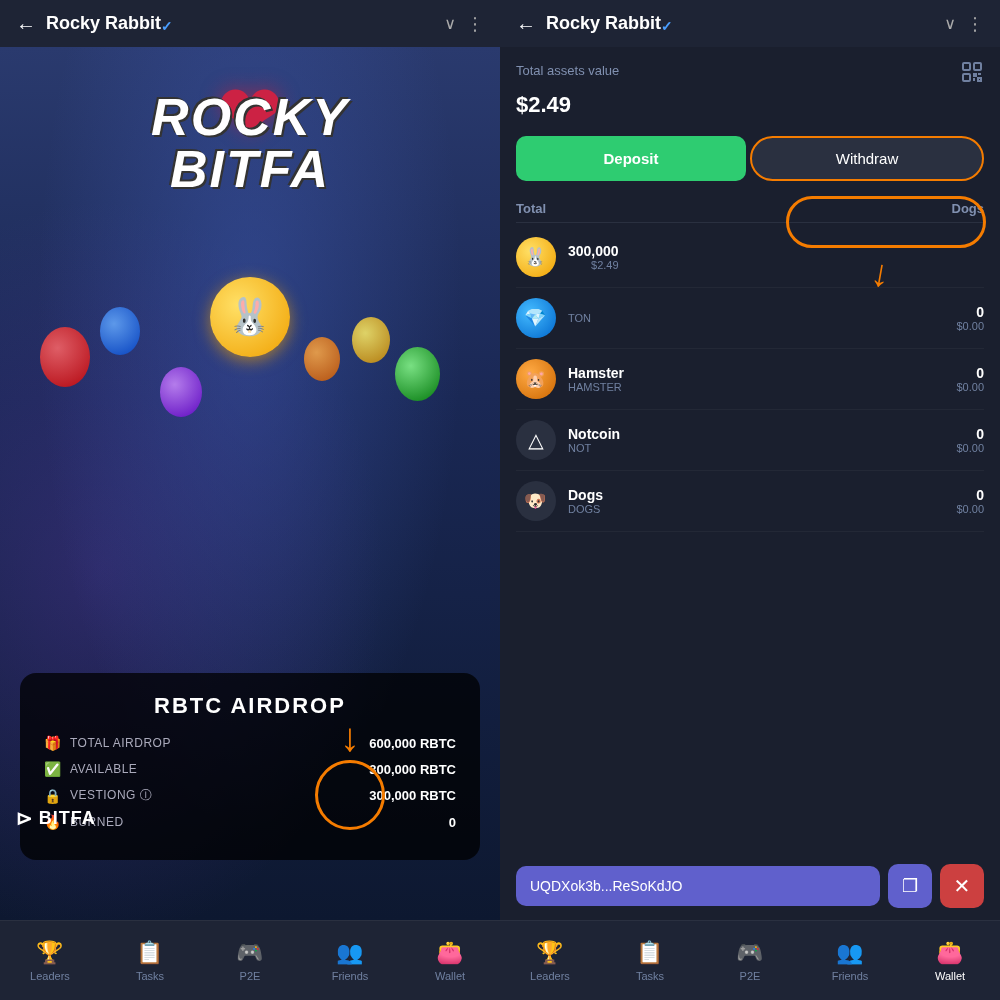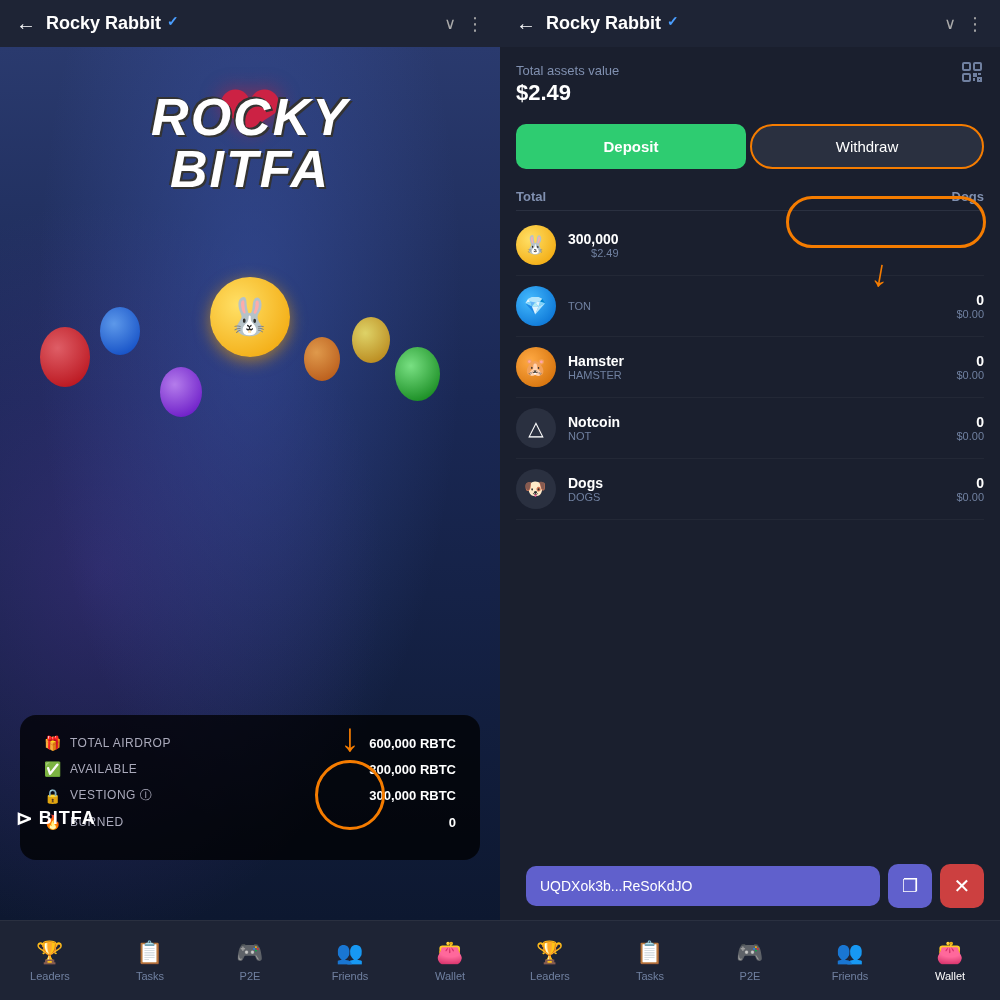--- a/index.html
+++ b/index.html
@@ -30,22 +30,21 @@
       background: #1e2435;
     }
     .top-bar .back-arrow {
       color: #fff;
       font-size: 20px;
       cursor: pointer;
     }
     .top-bar .title {
       flex: 1;
       display: flex;
-      align-items: flex-start;
-      gap: 6px;
+      align-items: flex-end;
       font-size: 18px;
       font-weight: 600;
       color: #fff;
     }
     .top-bar .verified-badge {
       color: #4a9eff;
       font-size: 14px;
     }
     .top-bar .chevron {
       color: #aaa;
@@ -283,21 +282,21 @@
       display: flex;
       flex-direction: column;
     }
 
     .assets-header {
       margin-bottom: 4px;
     }
     .assets-label {
       font-size: 13px;
       color: #8090b0;
-      margin-bottom: 2px;
+      margin-bottom: 14px;
     }
     .assets-value {
       font-size: 22px;
       font-weight: 700;
       color: #fff;
     }
 
     .action-buttons {
       display: flex;
       gap: 4px;
@@ -394,21 +393,20 @@
       align-items: center;
     }
     .wallet-address-input {
       flex: 1;
       background: #6060cc;
       border: none;
       border-radius: 10px;
       padding: 12px 14px;
       color: #fff;
       font-size: 14px;
-      margin-left: 10px;
     }
     .wallet-copy-btn {
       width: 44px;
       height: 44px;
       background: #6060cc;
       border: none;
       border-radius: 10px;
       color: #fff;
       font-size: 18px;
       cursor: pointer;
@@ -508,20 +506,21 @@
     <div class="rocky-rabbit-logo">
       <div class="rr-rocky">ROCKY</div>
       <div class="rr-rabbit">BITFA</div>
     </div>
 
     <div class="coin-icon">
       <span>🐰</span>
     </div>
 
     <div class="airdrop-card">
+      <div class="airdrop-title">RBTC AIRDROP</div>
       <div class="airdrop-row">
         <div class="airdrop-row-label">
           <span class="row-icon">🎁</span>
           <span>TOTAL AIRDROP</span>
         </div>
         <div class="airdrop-row-value">600,000 RBTC</div>
       </div>
       <div class="airdrop-row">
         <div class="airdrop-row-label">
           <span class="row-icon">✅</span>

